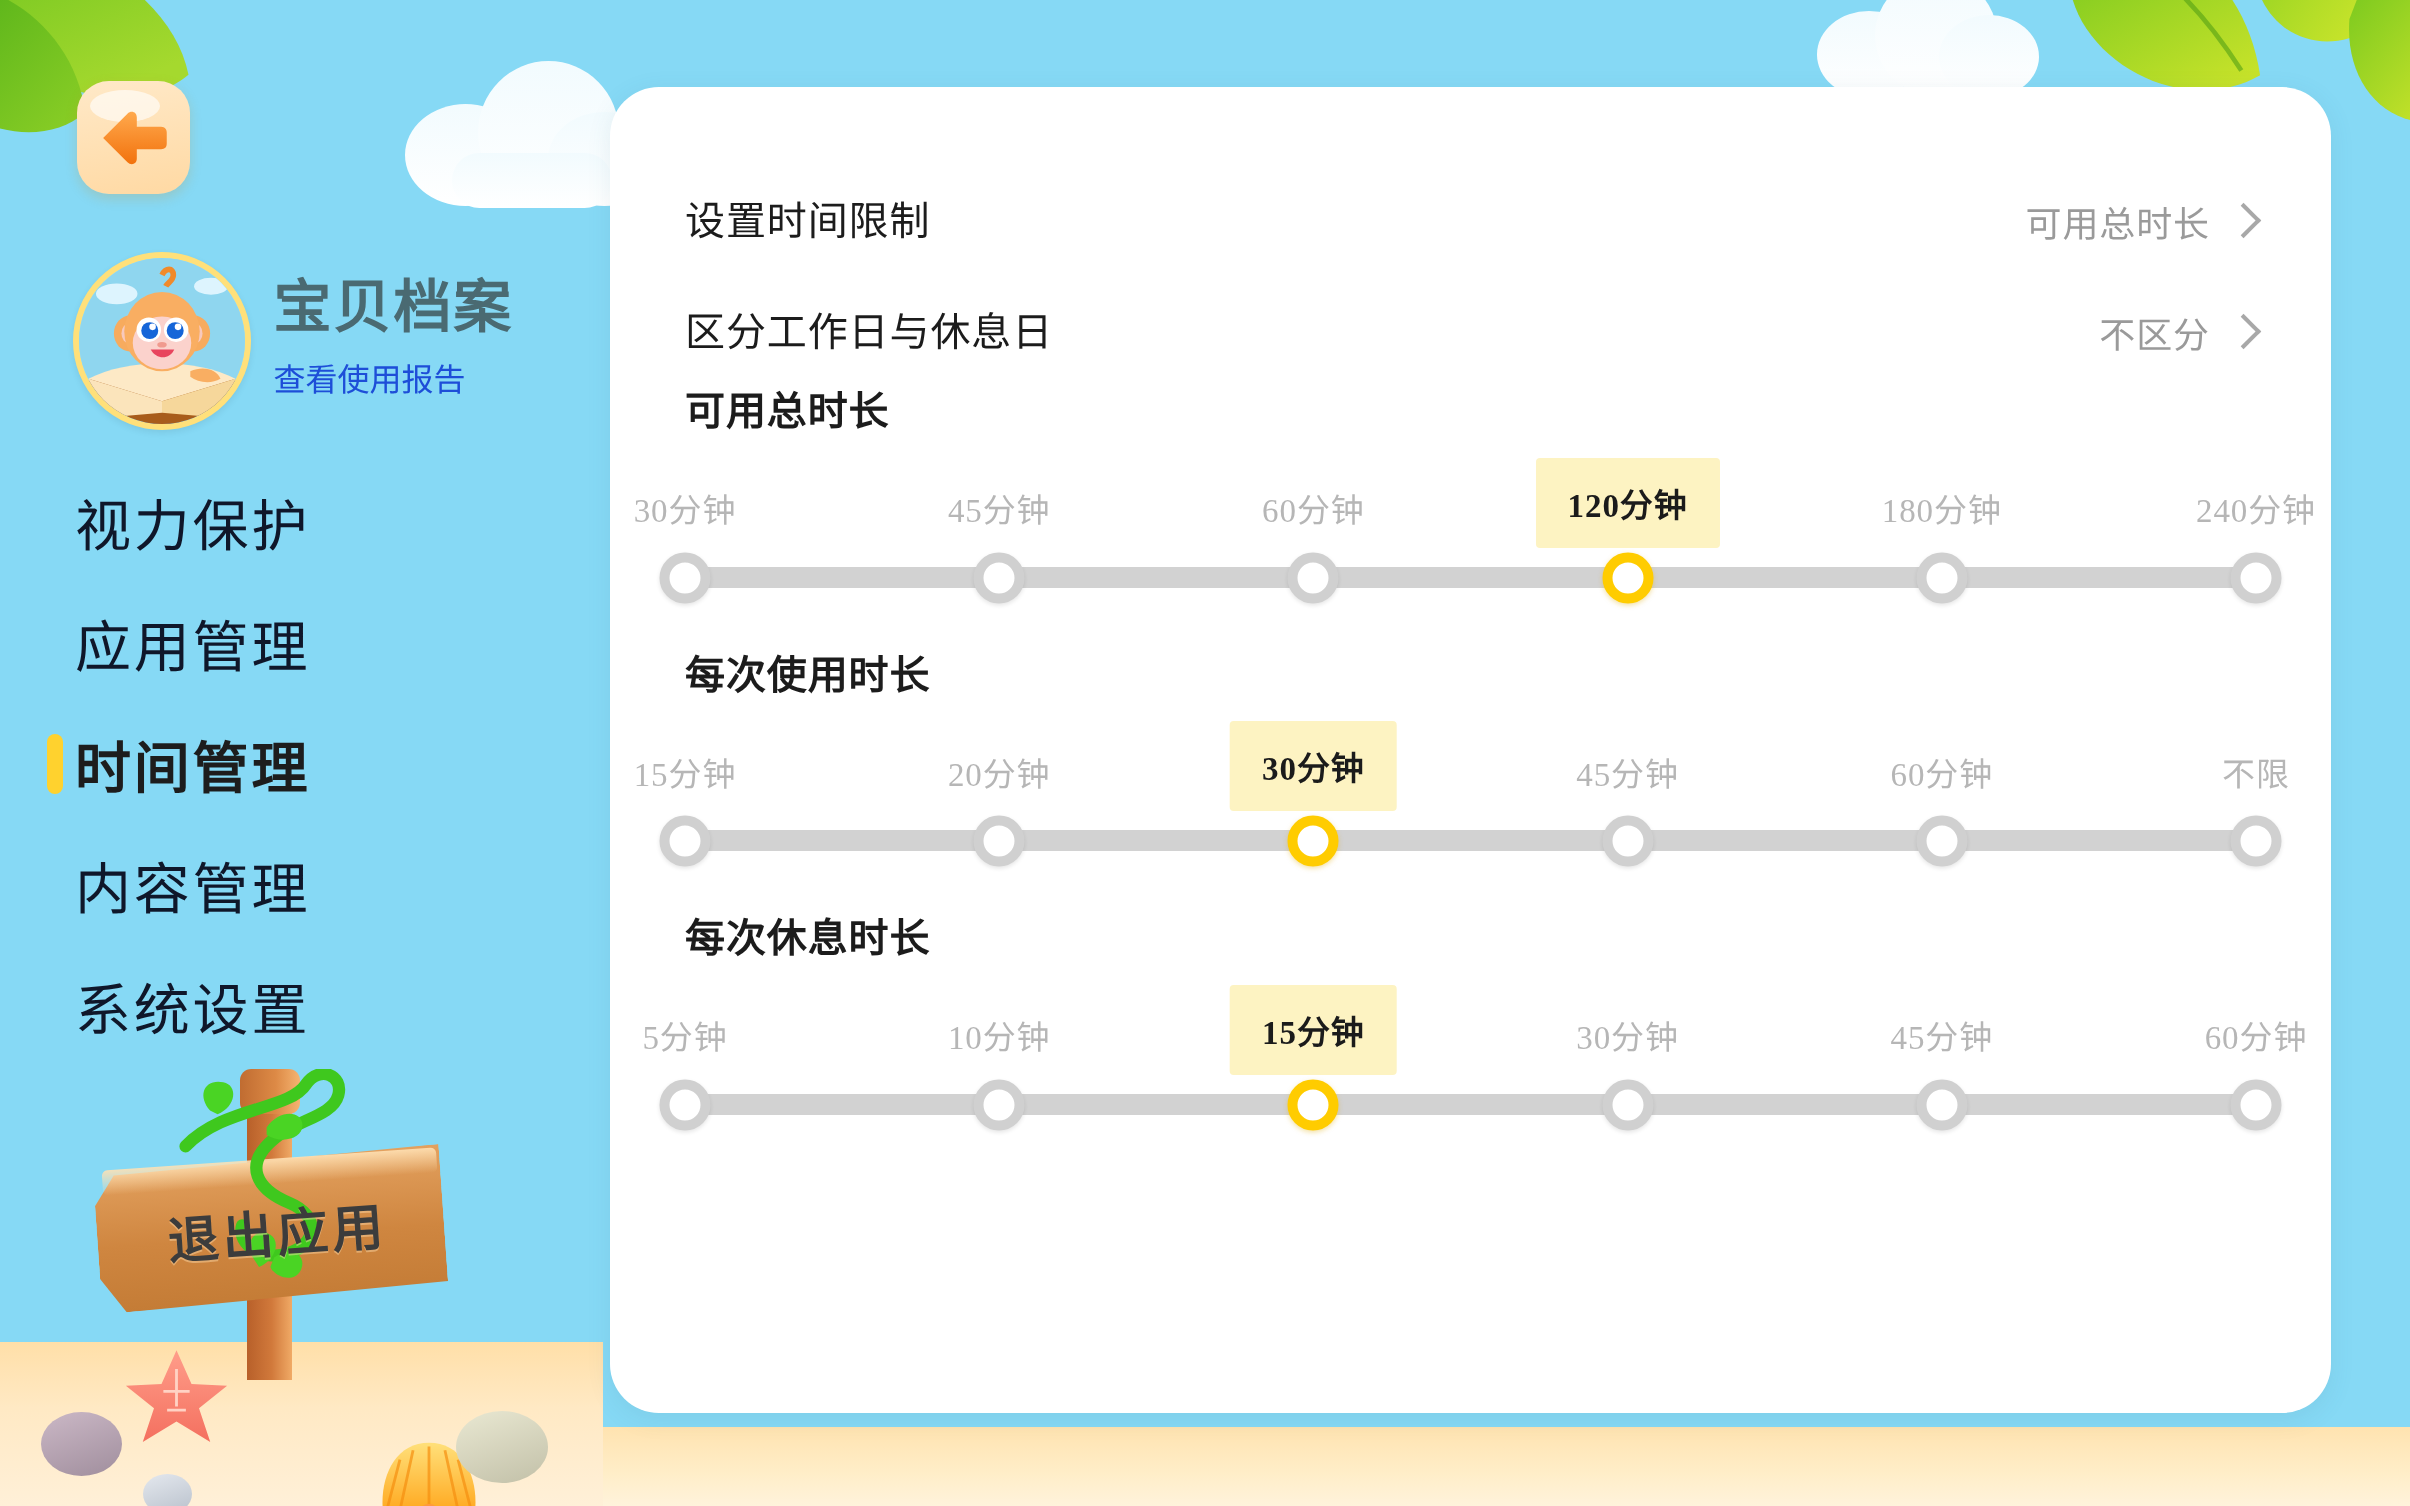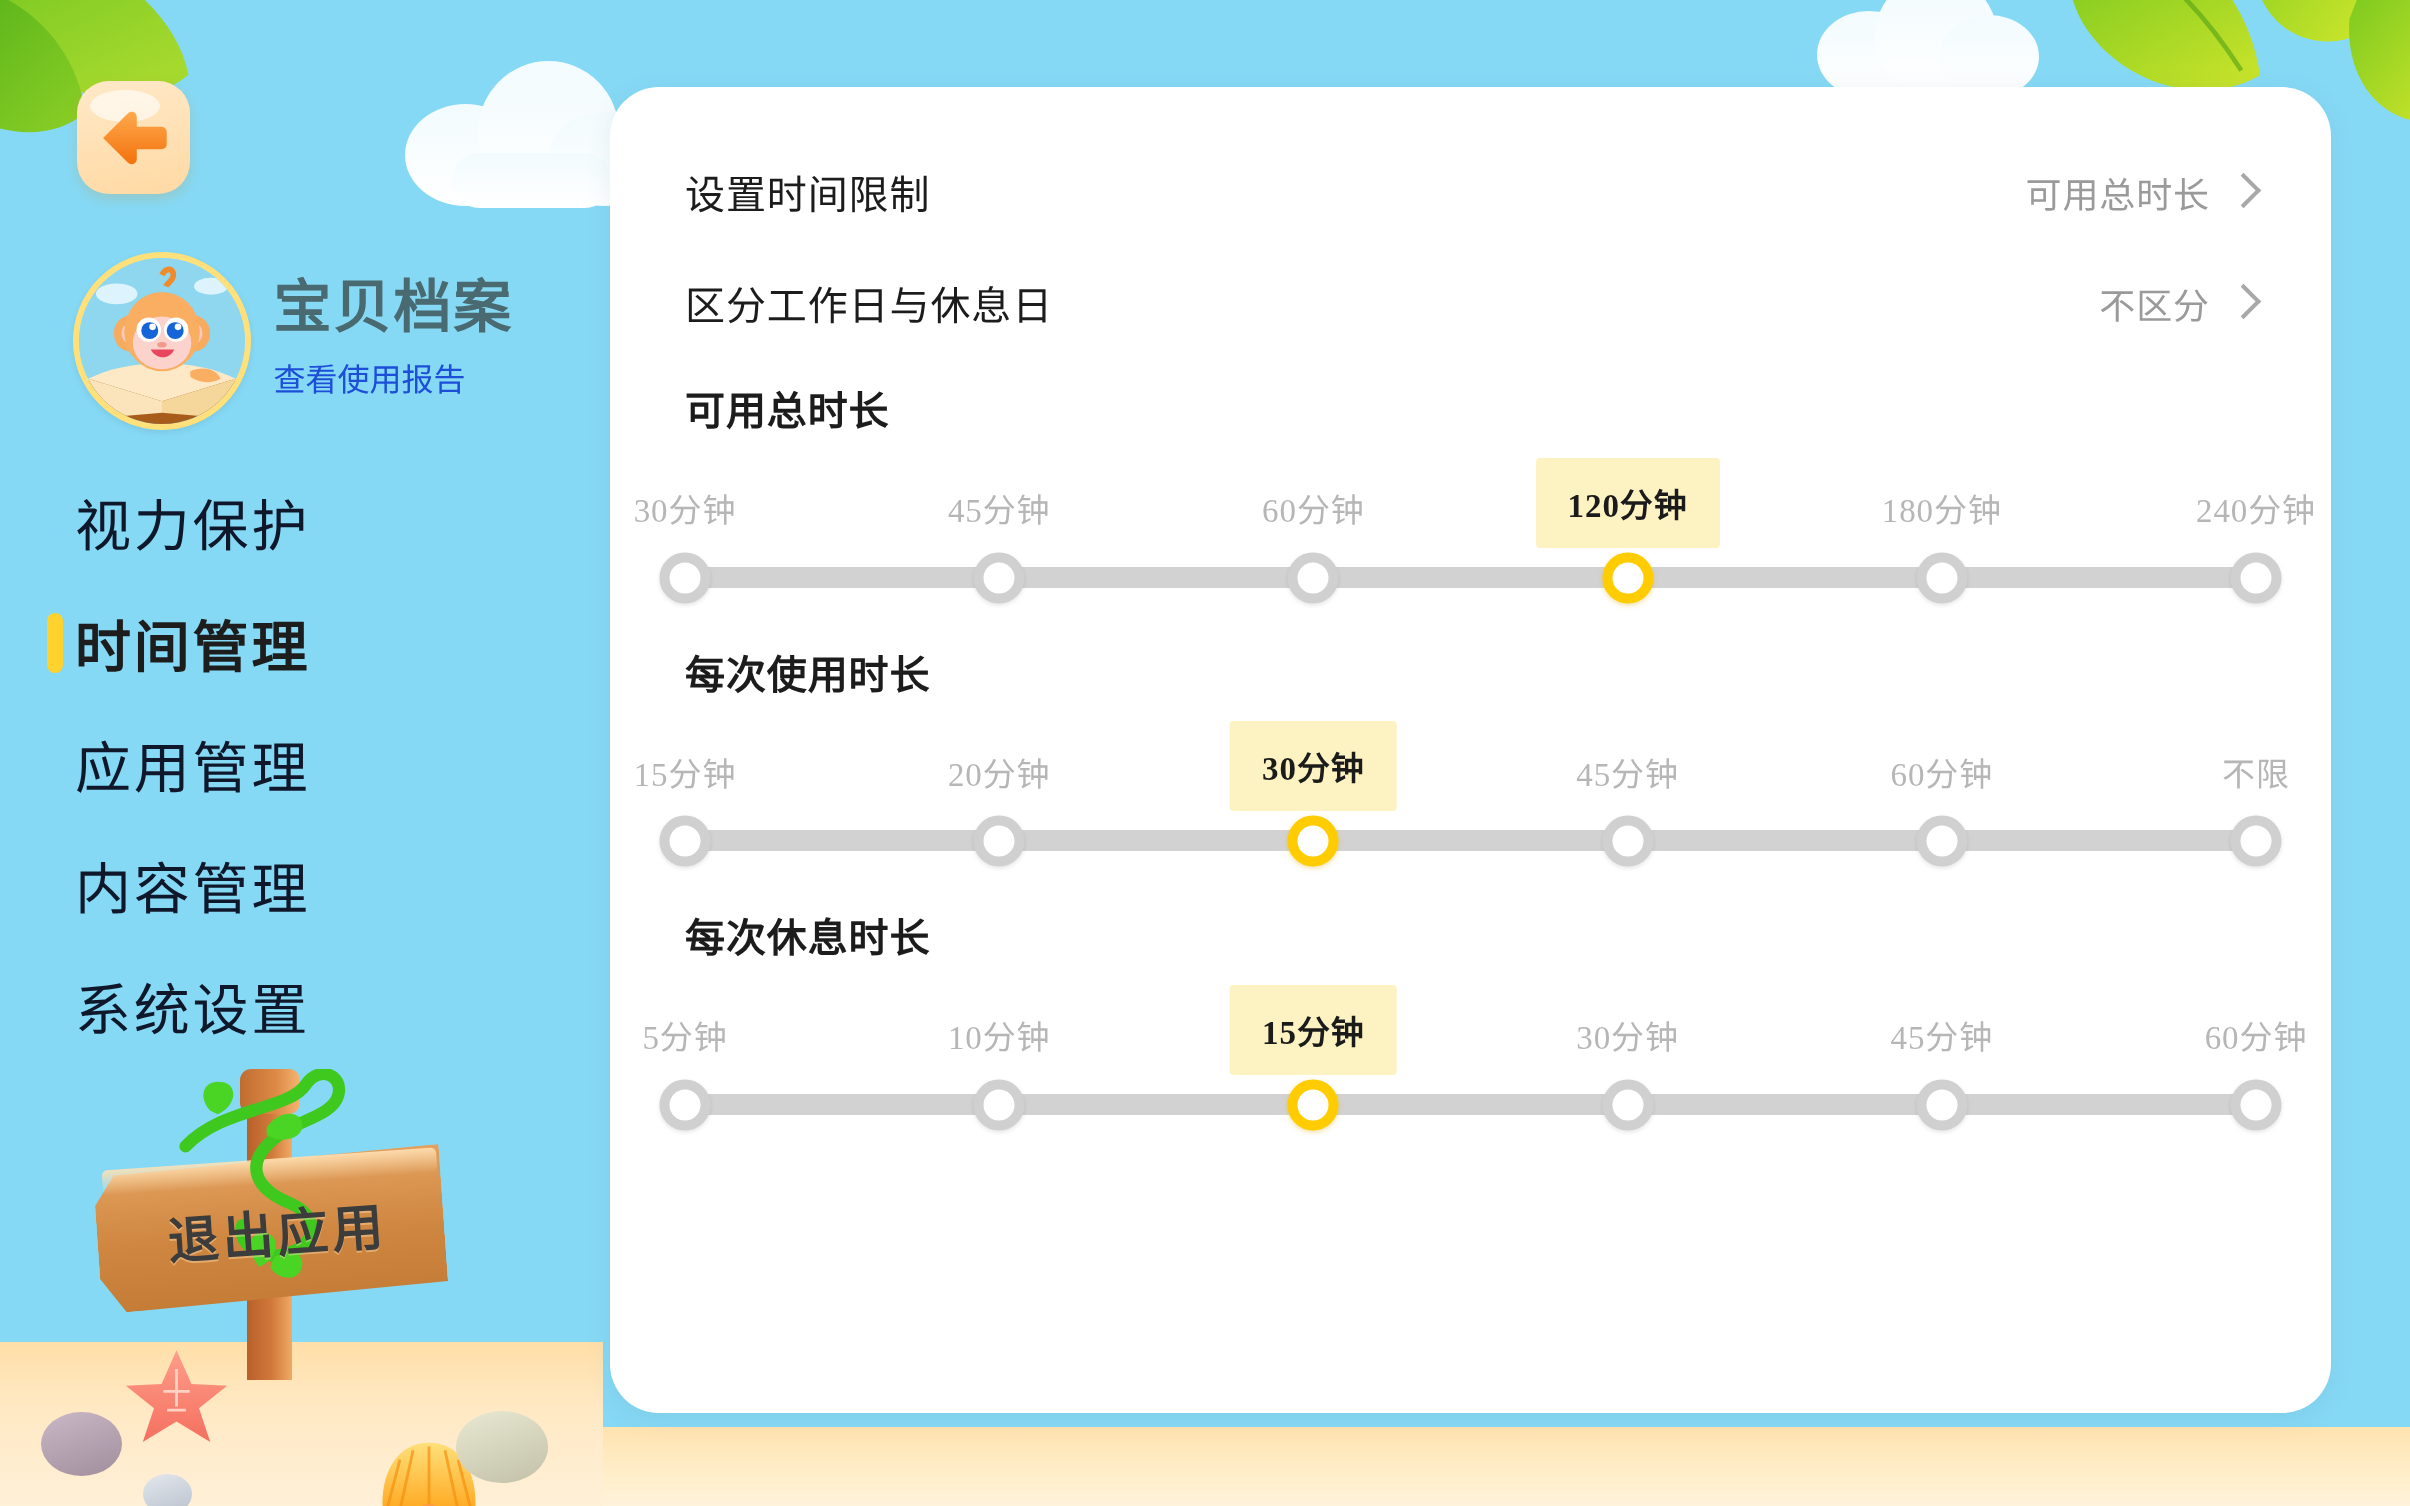--- a/index.html
+++ b/index.html
@@ -106,21 +106,21 @@
   
   .card{
     position:absolute;left:610px;top:87px;width:1721px;height:1326px;
     background:#fff;border-radius:49px;
     box-shadow:0 5.6px 24.5px rgba(60,110,130,.10);
     overflow:hidden;
   }
   .card-inner{padding:49px 75px 0 75px;}
 
   .row{
-    height:111px;display:flex;align-items:center;justify-content:space-between;cursor:pointer;
+    height:111px;display:flex;align-items:flex-end;justify-content:space-between;cursor:pointer;
   }
   .row-label{font-size:40px;color:#1c1c1c;letter-spacing:0.9px;}
   .row-right{display:flex;align-items:center;}
   .row-value{font-size:36px;color:#9a9a9a;letter-spacing:0.9px;}
   .chev{
     display:inline-block;width:21px;height:21px;margin-left:21px;margin-bottom:1.9px;
     border-top:4.7px solid #a8a8a8;border-right:4.7px solid #a8a8a8;
     transform:rotate(45deg);
   }
 
@@ -280,27 +280,27 @@
     <span class="reddot" style="position:absolute;left:561px;top:269px;"></span>
     <div class="profile-sub">查看使用报告</div>
   </div>
 </div>
 
 <div class="nav">
   <div class="nav-item">
 
     <span class="nav-label">视力保护</span>
   </div>
+  <div class="nav-item">
+
+    <span class="nav-label">应用管理</span>
+  </div>
   <div class="nav-item active">
     <span class="nav-bar"></span>
     <span class="nav-label">时间管理</span>
-  </div>
-  <div class="nav-item">
-
-    <span class="nav-label">应用管理</span>
   </div>
   <div class="nav-item">
 
     <span class="nav-label">内容管理</span>
   </div>
   <div class="nav-item">
 
     <span class="nav-label">系统设置</span>
   </div>
 </div>

